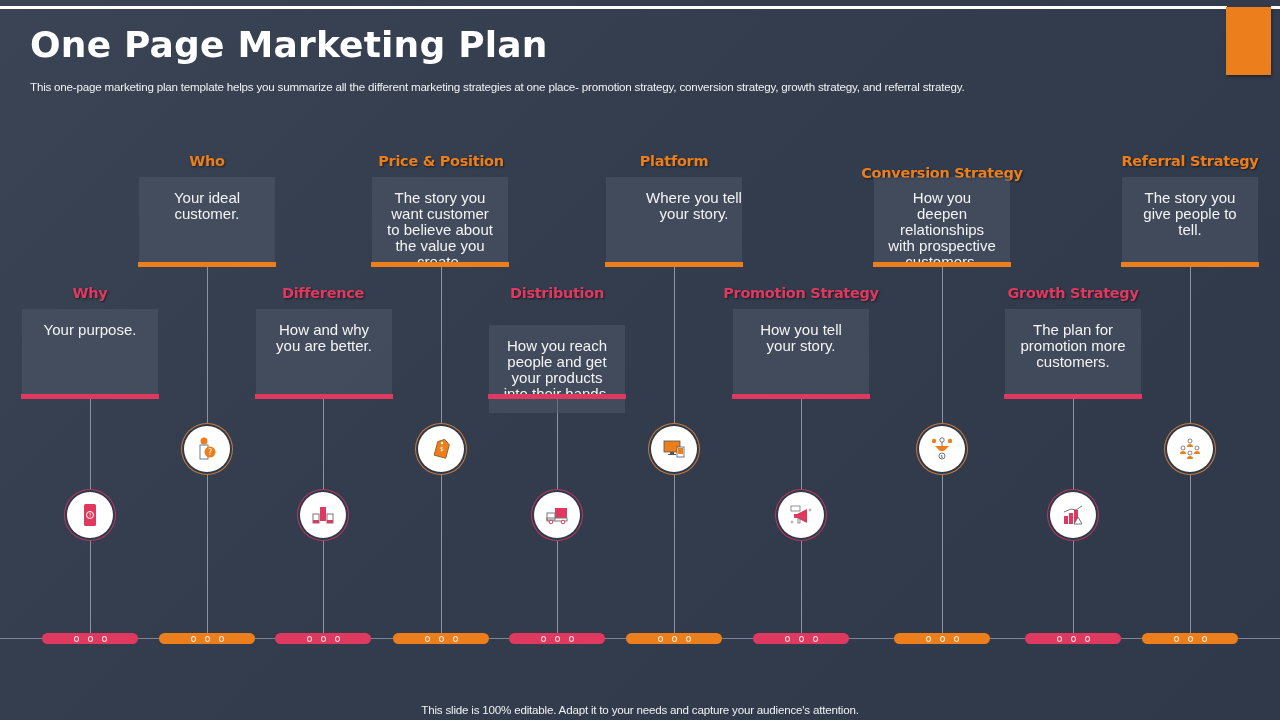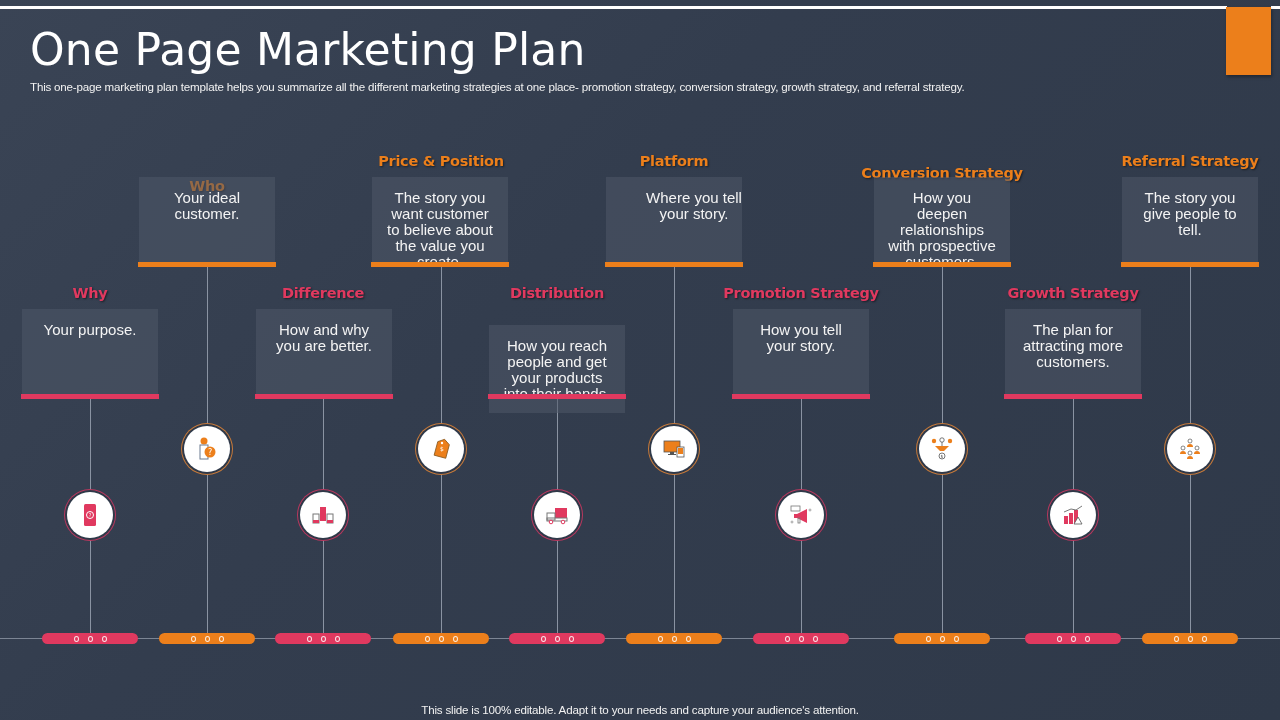--- a/index.html
+++ b/index.html
@@ -16,22 +16,22 @@
   .top-rule-right {
     position: absolute; left: 1271px; top: 6px; width: 9px; height: 3px; background: #ffffff;
   }
   .corner-block {
     position: absolute; left: 1226px; top: 7px; width: 45px; height: 68px;
     background: #ec7f1b;
     box-shadow: 1px 2px 3px rgba(0,0,0,0.35);
   }
   .title {
     position: absolute; left: 30px; top: 24px;
-    font-family: "DejaVu Sans", sans-serif; font-weight: normal;
-    font-size: 44px; letter-spacing: 0.2px; color: #ffffff;
+    font-family: "DejaVu Sans", sans-serif; font-weight: bold;
+    font-size: 36px; letter-spacing: 0.2px; color: #ffffff;
   }
   .subtitle {
     position: absolute; left: 30px; top: 80px;
     font-size: 11.6px; color: #f2f2f2; letter-spacing: -0.2px;
   }
   .footer {
     position: absolute; left: 0; width: 1280px; top: 703px; text-align: center;
     font-size: 11.6px; color: #f2f2f2; letter-spacing: -0.2px;
   }
   .baseline {
@@ -109,21 +109,21 @@
   <div class="icon pink" style="left:90px; top:515px;">
     <svg viewBox="0 0 28 28">
         <rect x="8" y="3" width="12" height="22" rx="1.5" fill="#e0395f"></rect>
         <circle cx="14" cy="14" r="3.5" fill="none" stroke="#fff" stroke-width="1"></circle>
         <text x="14" y="16" font-size="5" fill="#fff" text-anchor="middle" font-family="DejaVu Sans, sans-serif">?</text>
       </svg>
   </div>
 </div>
 
 <div>
-  <div class="heading orange" style="left:207px; top:153px;margin-top:25px;">Who</div>
+  <div class="heading orange" style="left:207px; top:153px;">Who</div>
   <div class="card" style="left:139px; top:177px;">
     <span class="txt">Your ideal customer.</span>
   </div>
   <div class="bar orange" style="left:138px; top:262px;"></div>
   <div class="icon orange" style="left:207px; top:449px;">
     <svg viewBox="0 0 28 28">
         <circle cx="11" cy="6" r="3.5" fill="#ec7f1b"></circle>
         <rect x="7" y="10" width="8" height="14" fill="none" stroke="#6b7a90" stroke-width="1"></rect>
         <circle cx="17" cy="17" r="5.5" fill="#ec7f1b"></circle>
         <text x="17" y="20" font-size="8" fill="#fff" text-anchor="middle" font-family="DejaVu Sans, sans-serif">?</text>
@@ -230,21 +230,21 @@
         <line x1="14" y1="7" x2="14" y2="11" stroke="#555" stroke-width="0.8"></line>
         <circle cx="14" cy="21" r="3" fill="none" stroke="#555" stroke-width="0.8"></circle>
         <text x="14" y="23" font-size="4.5" fill="#555" text-anchor="middle" font-family="DejaVu Sans, sans-serif">$</text>
       </svg>
   </div>
 </div>
 
 <div>
   <div class="heading pink" style="left:1073px; top:285px;">Growth Strategy</div>
   <div class="card" style="left:1005px; top:309px;">
-    <span class="txt">The plan for attracting more customers.</span>
+    <span class="txt">The plan for promotion more customers.</span>
   </div>
   <div class="bar pink" style="left:1004px; top:394px;"></div>
   <div class="icon pink" style="left:1073px; top:515px;">
     <svg viewBox="0 0 28 28">
         <rect x="5" y="15" width="4" height="8" fill="#e0395f"></rect>
         <rect x="10" y="12" width="4" height="11" fill="#e0395f"></rect>
         <rect x="15" y="9" width="4" height="14" fill="#e0395f"></rect>
         <polyline points="5,11 12,8 17,9 23,5" fill="none" stroke="#555" stroke-width="0.8"></polyline>
         <path d="M15 23 L19 16 L23 23 Z" fill="#fff" stroke="#555" stroke-width="0.8"></path>
       </svg>

